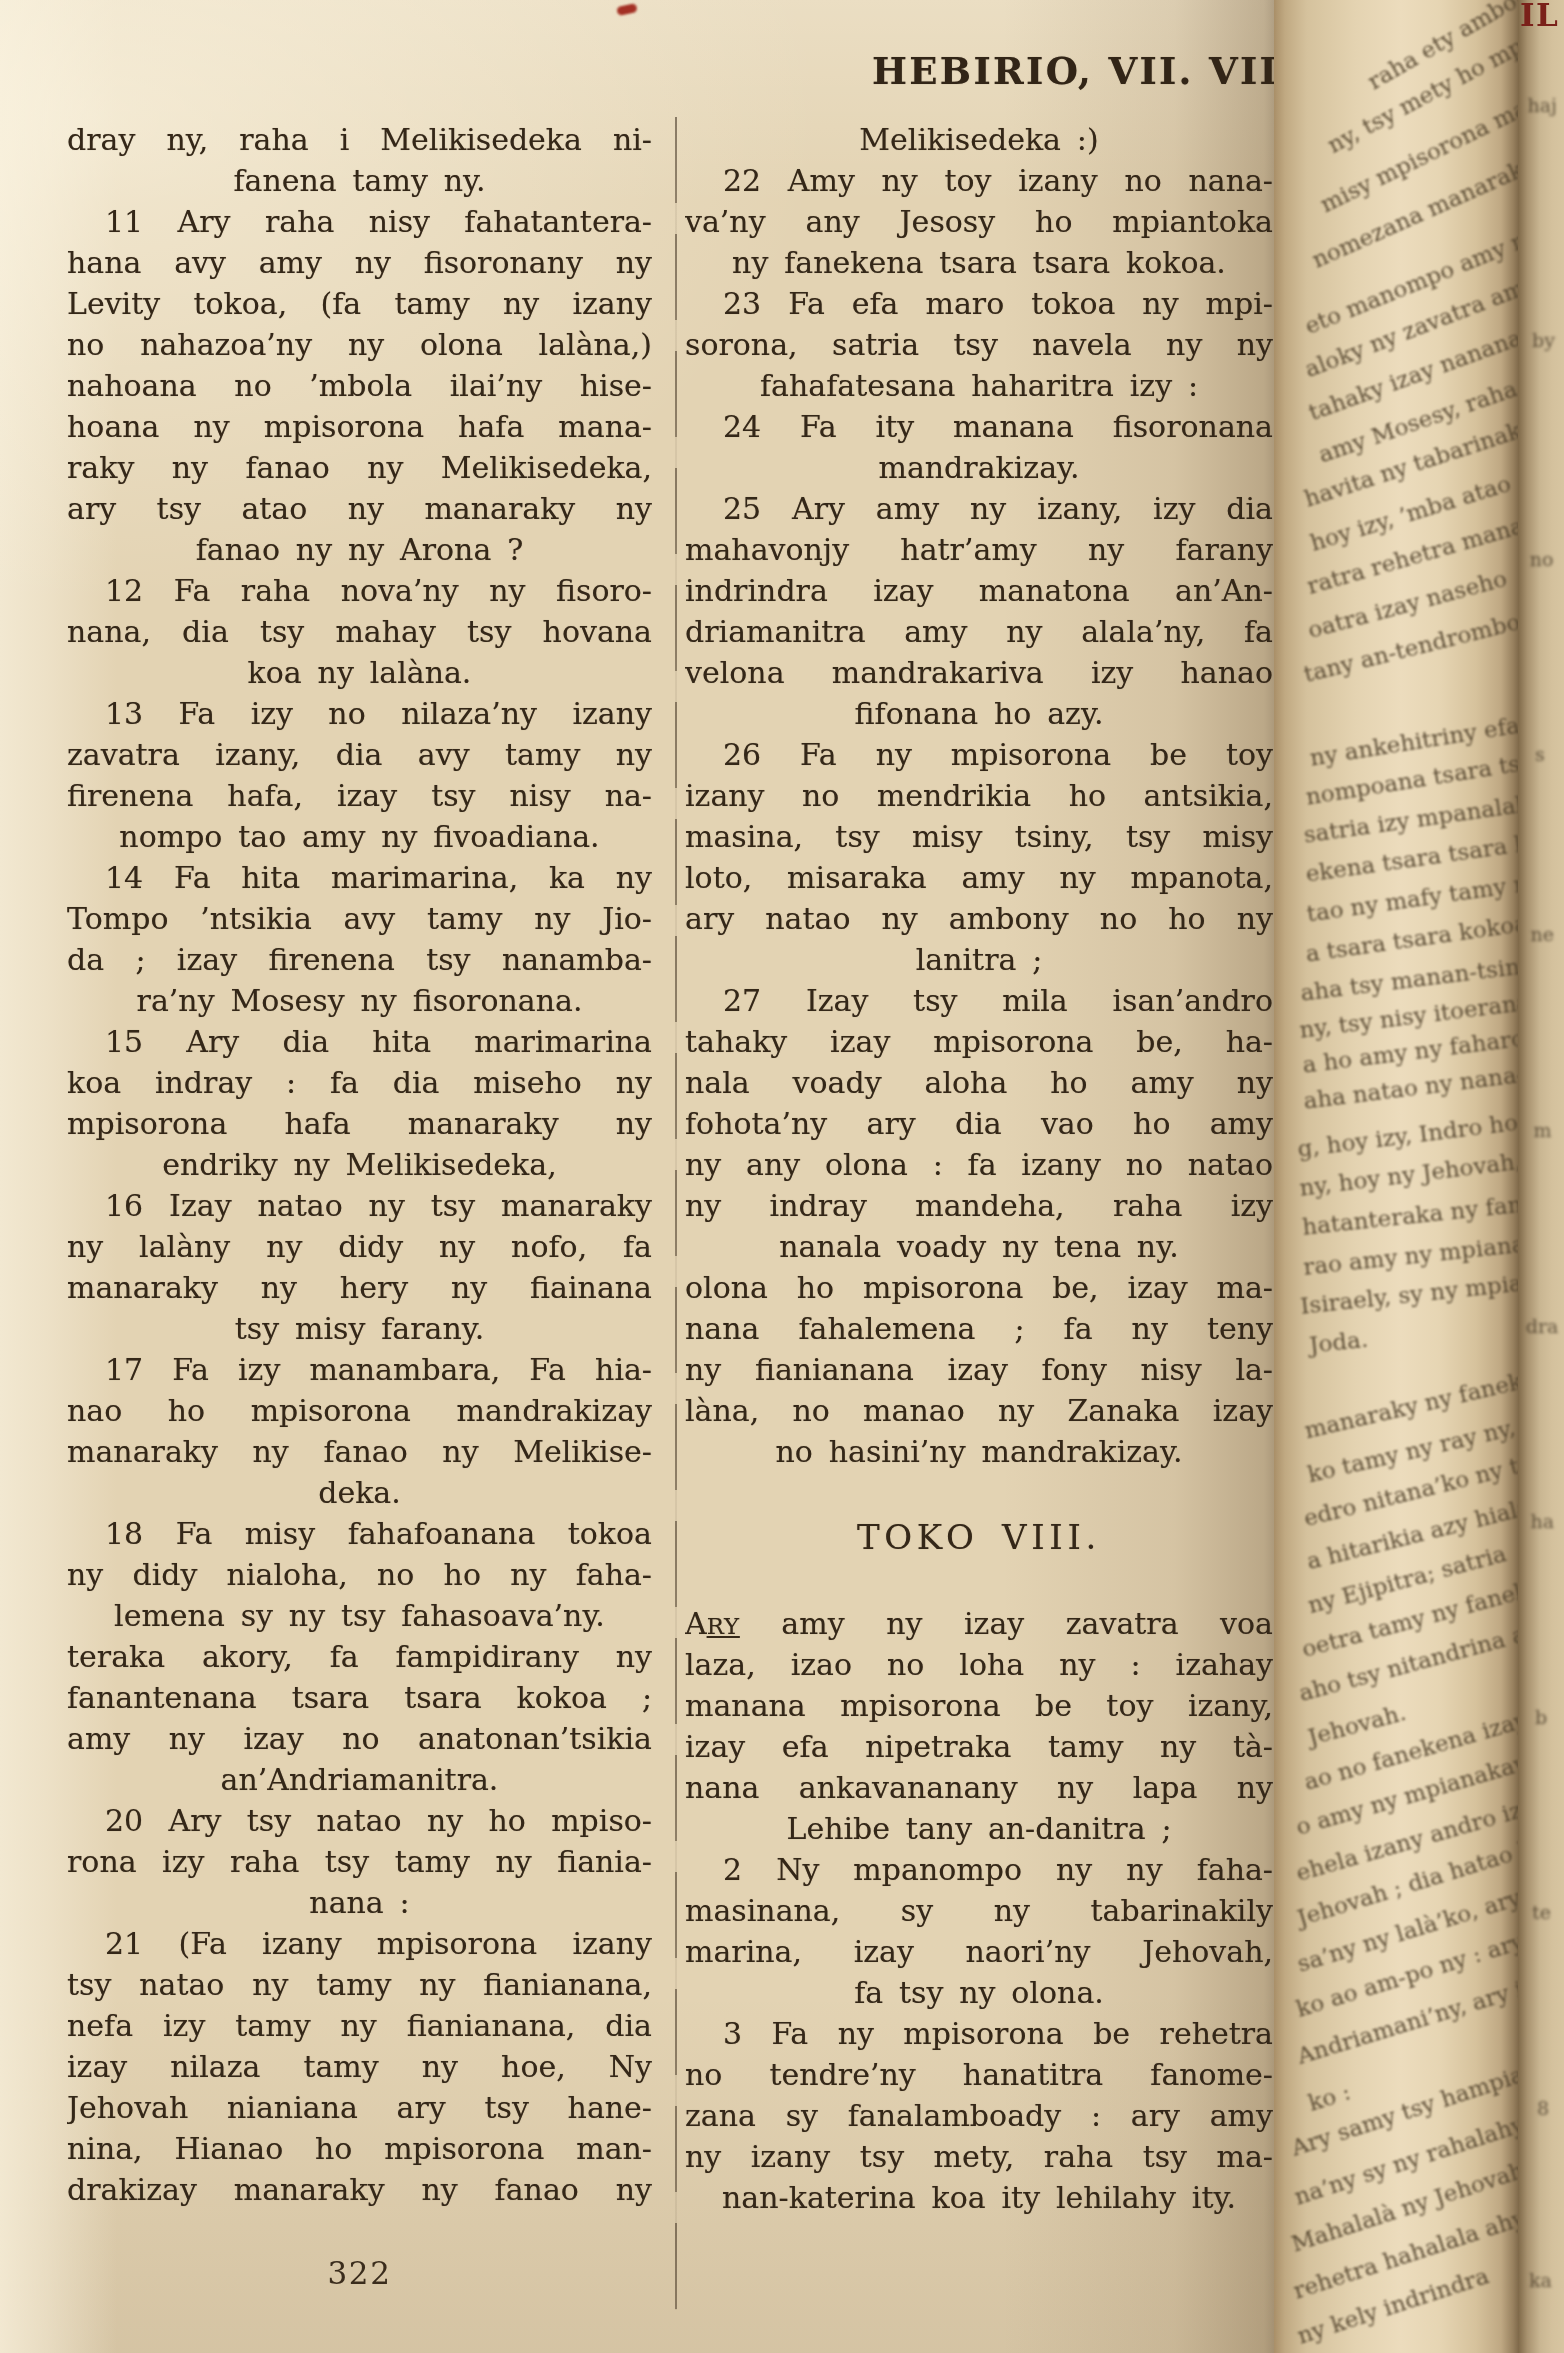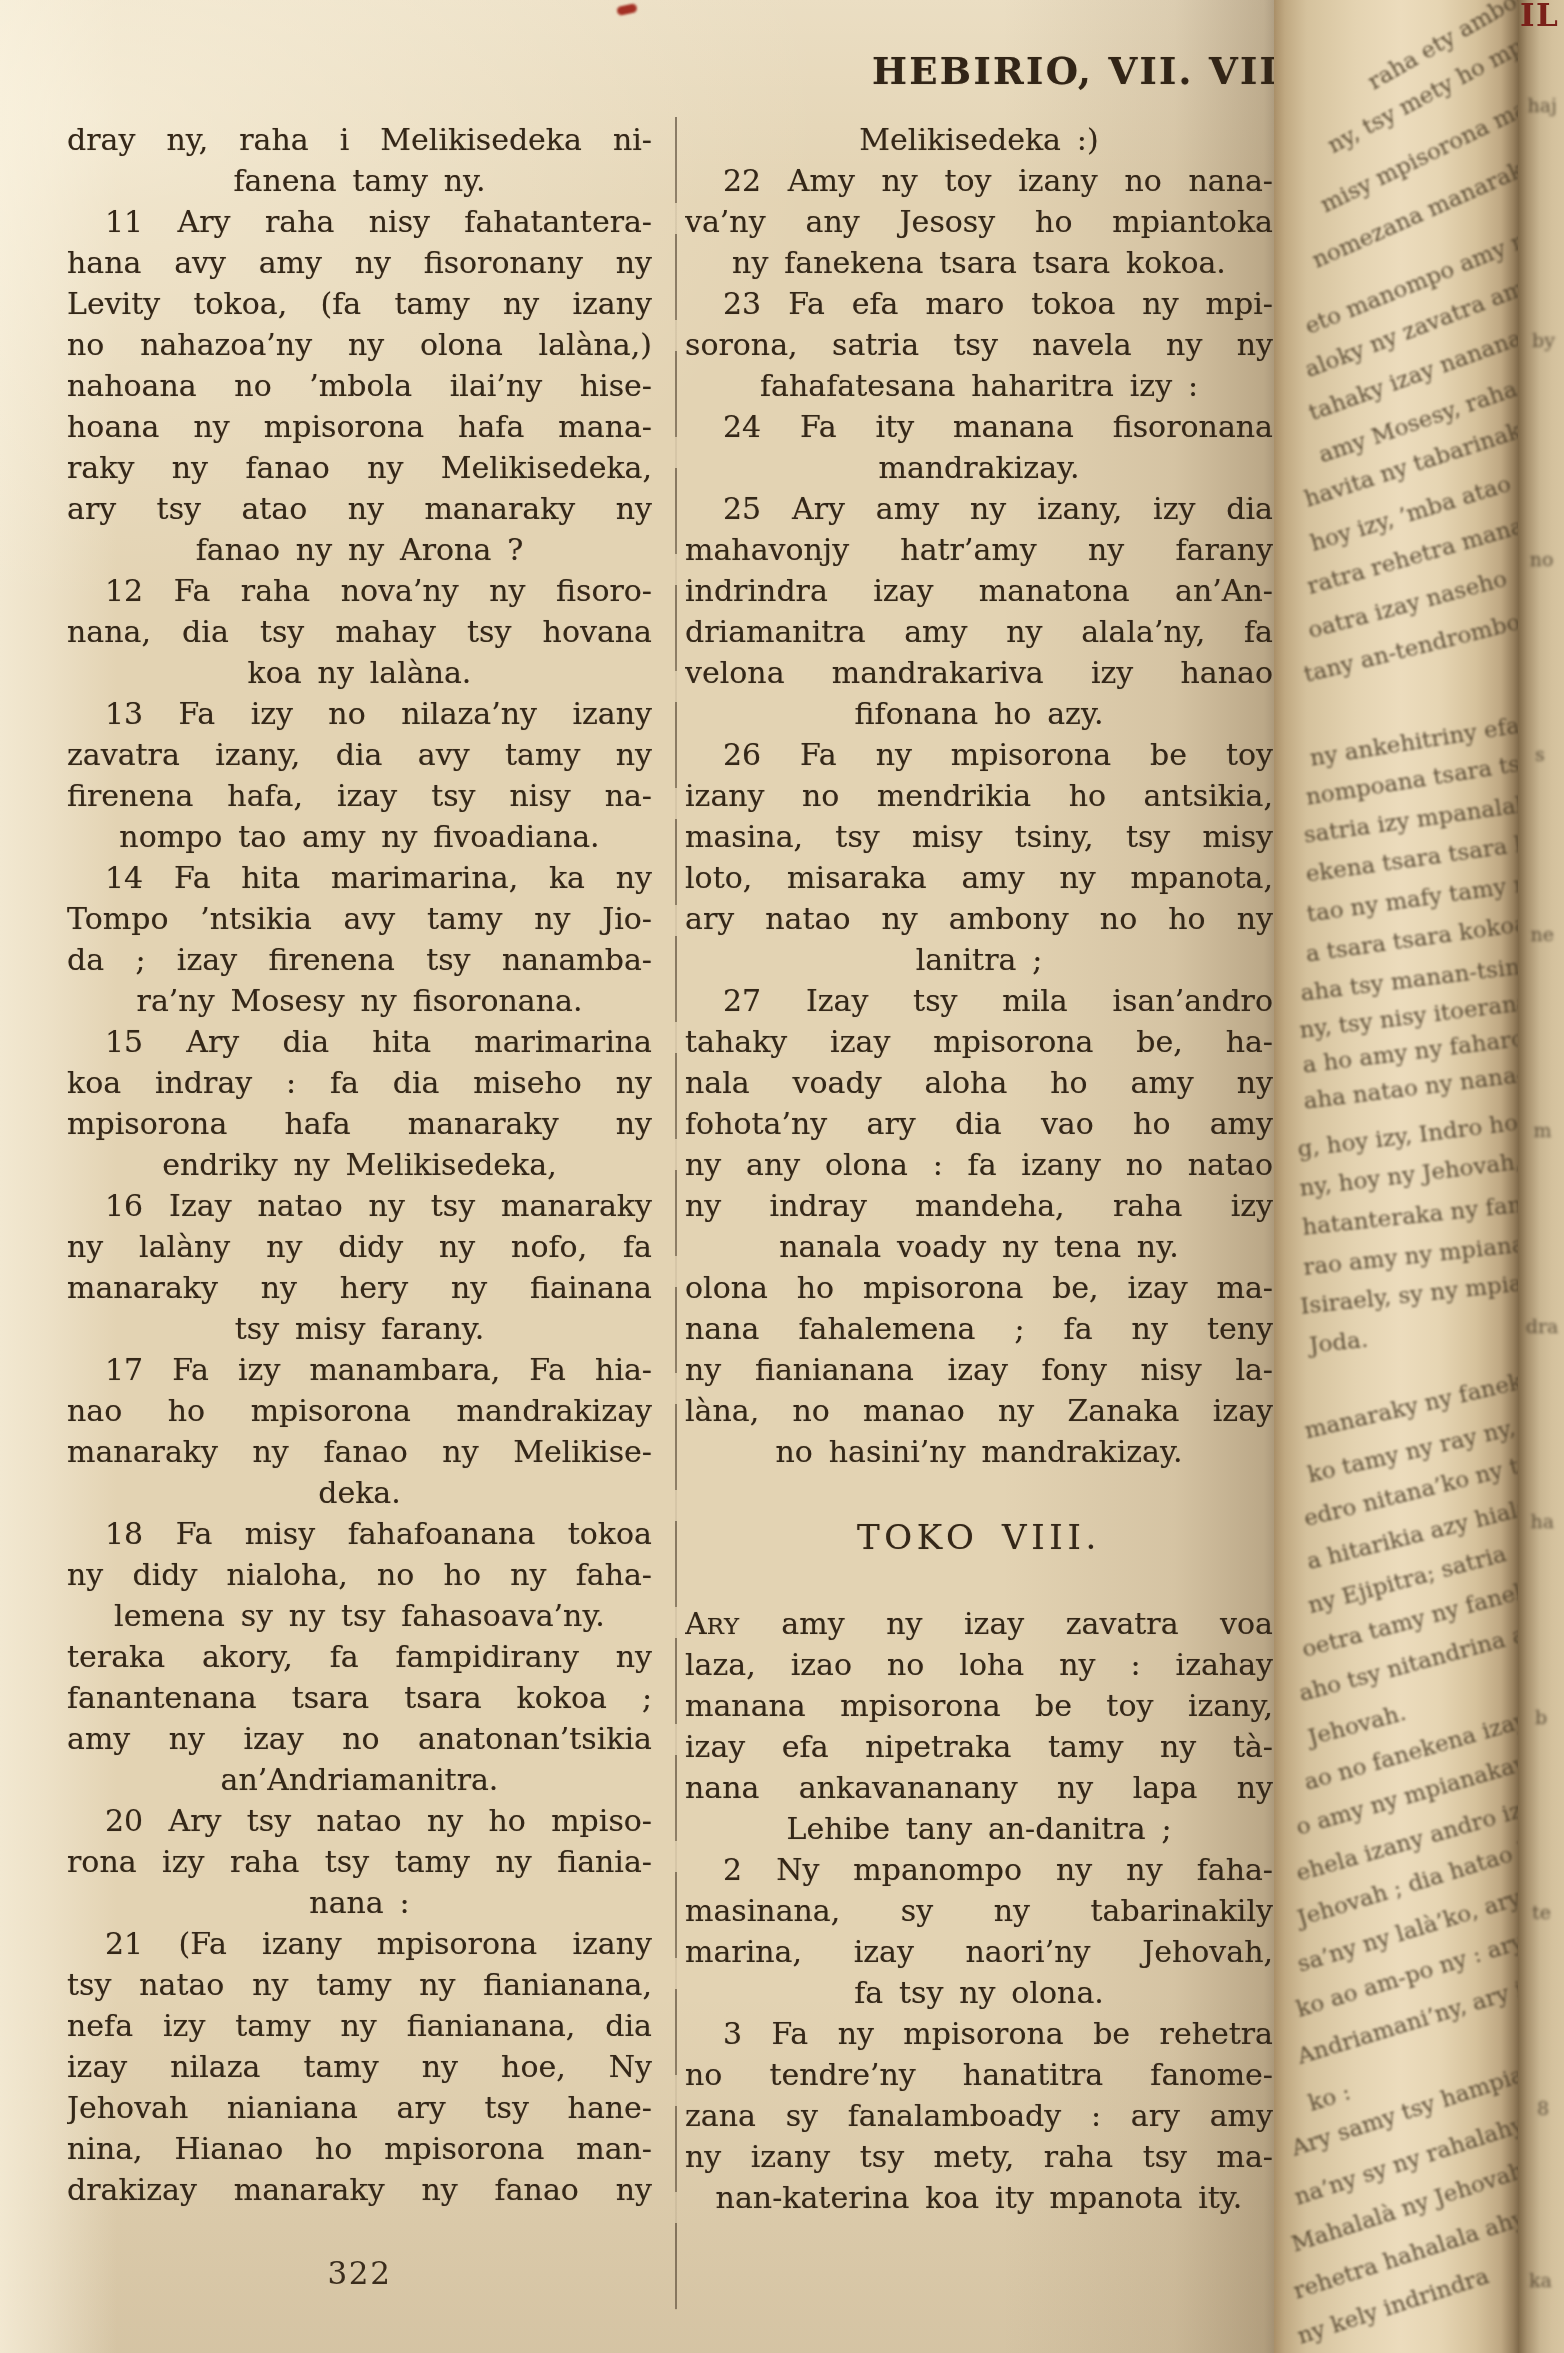--- a/index.html
+++ b/index.html
@@ -17,21 +17,21 @@
     transform:translateX(38px);text-shadow:0 0 0.8px rgba(50,37,23,.5);}
   .col{position:absolute;color:#342718;text-shadow:0 0 0.8px rgba(52,39,24,.42);}
   .col-left{left:67px;top:119px;width:585px;}
   .col-right{left:685px;top:119px;width:588px;}
   .line{height:41px;line-height:41px;font-size:30px;overflow:hidden;word-spacing:3.9px;}
   .line.j{text-align:justify;text-align-last:justify;}
   .line.l{text-align:center;word-spacing:6.3px;}
   .line.ji{text-indent:38px;}
   .line.h{height:131px;line-height:131px;text-align:center;text-align-last:center;
     font-size:34px;letter-spacing:4.7px;word-spacing:7.8px;}
-  .sc{font-size:0.76em;letter-spacing:0.8px;}
+  .sc{font-size:0.76em;letter-spacing:0.8px;text-decoration:underline;}
   .divider{position:absolute;left:675px;top:117px;width:2.3px;height:2193px;
     background:repeating-linear-gradient(180deg, rgba(58,43,27,.55) 0px, rgba(58,43,27,.5) 86px,
       rgba(58,43,27,.08) 86px, rgba(58,43,27,.08) 117px);}
   .page-number{position:absolute;left:67px;top:2255px;width:585px;text-align:center;
     font-size:31px;color:#3a2c1c;letter-spacing:1.6px;}
   .curl{position:absolute;left:1274px;top:0;width:244px;height:2354px;overflow:hidden;
     background:linear-gradient(90deg,#a98f68 0px,#c0a982 11px,#d5c29d 33px,#e4d3b1 81px,
       #ecdcbd 127px,#e6d5b3 166px,#d6c29c 202px,#bfa883 227px,#98815f 239px,#826c4d 244px);}
   .edge-strip{position:absolute;left:1518px;top:0;width:47px;height:2354px;overflow:hidden;
     background:linear-gradient(90deg,#7e6848 0px,#a8926f 9.4px,#c9b692 22px,#d4c19d 34px,#d8c6a2 47px);}
@@ -148,21 +148,21 @@
       <div class="line j">nana ankavananany ny lapa ny</div>
       <div class="line l">Lehibe tany an-danitra ;</div>
       <div class="line j ji">2 Ny mpanompo ny ny faha-</div>
       <div class="line j">masinana, sy ny tabarinakily</div>
       <div class="line j">marina, izay naori’ny Jehovah,</div>
       <div class="line l">fa tsy ny olona.</div>
       <div class="line j ji">3 Fa ny mpisorona be rehetra</div>
       <div class="line j">no tendre’ny hanatitra fanome-</div>
       <div class="line j">zana sy fanalamboady :  ary amy</div>
       <div class="line j">ny izany tsy mety, raha tsy ma-</div>
-      <div class="line l">nan-katerina koa ity mpanota ity.</div>
+      <div class="line l">nan-katerina koa ity lehilahy ity.</div>
     </div>
 
   <div class="page-number">322</div>
 
   <div class="curl">
       <span class="frag" style="left: 89px; top: 72px; transform: rotate(-30deg);">raha ety ambony</span>
       <span class="frag" style="left: 49px; top: 135px; transform: rotate(-28deg);">ny, tsy mety ho mpiso</span>
       <span class="frag" style="left: 42px; top: 194px; transform: rotate(-26deg);">misy mpisorona mana</span>
       <span class="frag" style="left: 34px; top: 249px; transform: rotate(-24deg);">nomezana manaraky ny</span>
       <span class="frag" style="left: 27px; top: 315px; transform: rotate(-22deg);">eto manompo amy ny sary</span>

